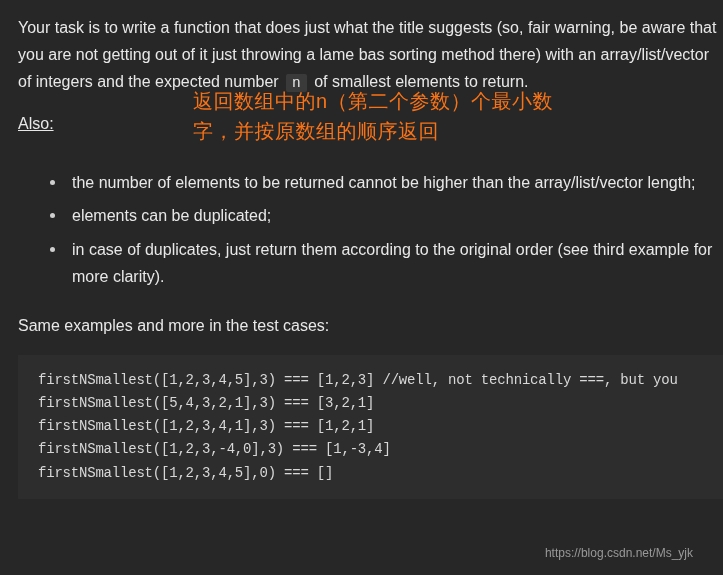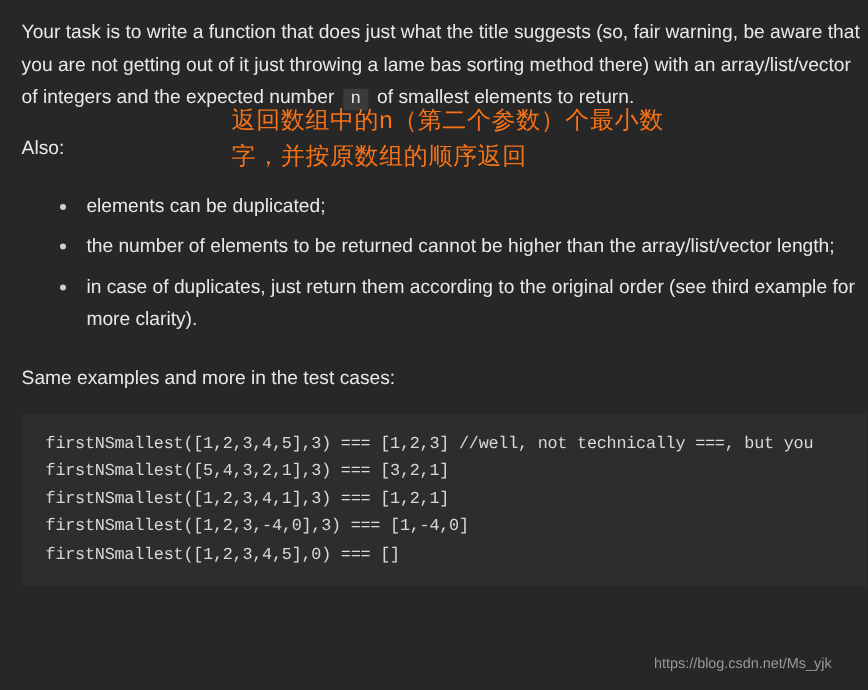--- a/index.html
+++ b/index.html
@@ -29,21 +29,22 @@
   }
   .annotation {
     position: absolute;
     color: #f97316;
     font-family: "Microsoft YaHei", "SimSun", sans-serif;
     font-size: 20px;
     line-height: 1.5;
     letter-spacing: 0.5px;
   }
   .also {
-    margin-bottom: 22px;
+    margin-bottom: 32px;
+    text-decoration: underline;
   }
   ul.req-list {
     list-style: none;
     padding-left: 38px;
     margin-bottom: 22px;
   }
   ul.req-list li {
     position: relative;
     padding-left: 16px;
     margin-bottom: 6px;
@@ -88,26 +89,26 @@
 </div>
 
 <div class="annotation" style="top:86px; left:193px;">
   <span>返回数组中的n（第二个参数）个最小数</span><br>
   <span>字，并按原数组的顺序返回</span>
 </div>
 
 <div class="also">Also:</div>
 
 <ul class="req-list">
+  <li>the number of elements to be returned cannot be higher than the array/list/vector length;</li>
   <li>elements can be duplicated;</li>
-  <li>the number of elements to be returned cannot be higher than the array/list/vector length;</li>
   <li>in case of duplicates, just return them according to the original order (see third example for more clarity).</li>
 </ul>
 
 <div class="examples-intro">Same examples and more in the test cases:</div>
 
 <div class="code-block"><span>firstNSmallest([1,2,3,4,5],3) === [1,2,3] //well, not technically ===, but you</span>
 <span>firstNSmallest([5,4,3,2,1],3) === [3,2,1]</span>
 <span>firstNSmallest([1,2,3,4,1],3) === [1,2,1]</span>
-<span>firstNSmallest([1,2,3,-4,0],3) === [1,-4,0]</span>
+<span>firstNSmallest([1,2,3,-4,0],3) === [1,-3,4]</span>
 <span>firstNSmallest([1,2,3,4,5],0) === []</span></div>
 
 <div class="watermark">https://blog.csdn.net/Ms_yjk</div>
 
 </body></html>

